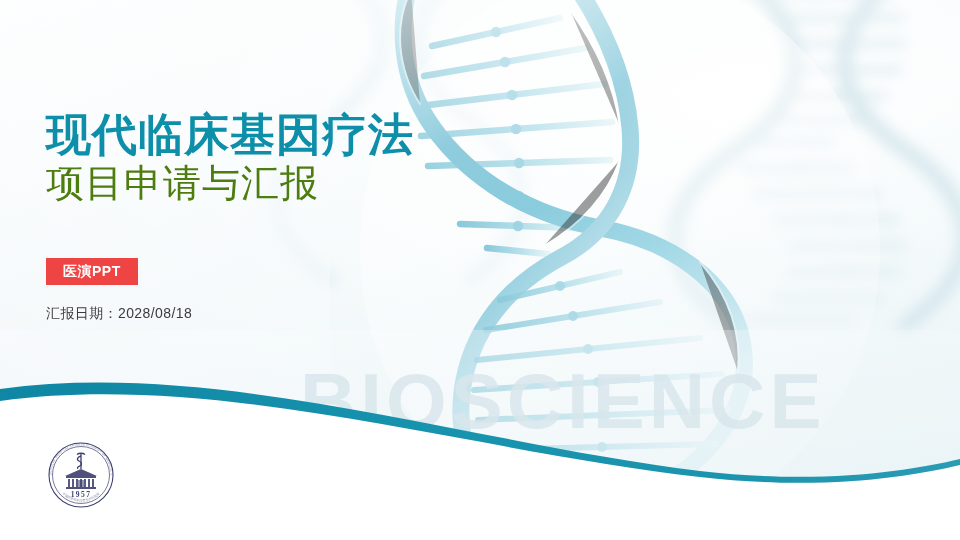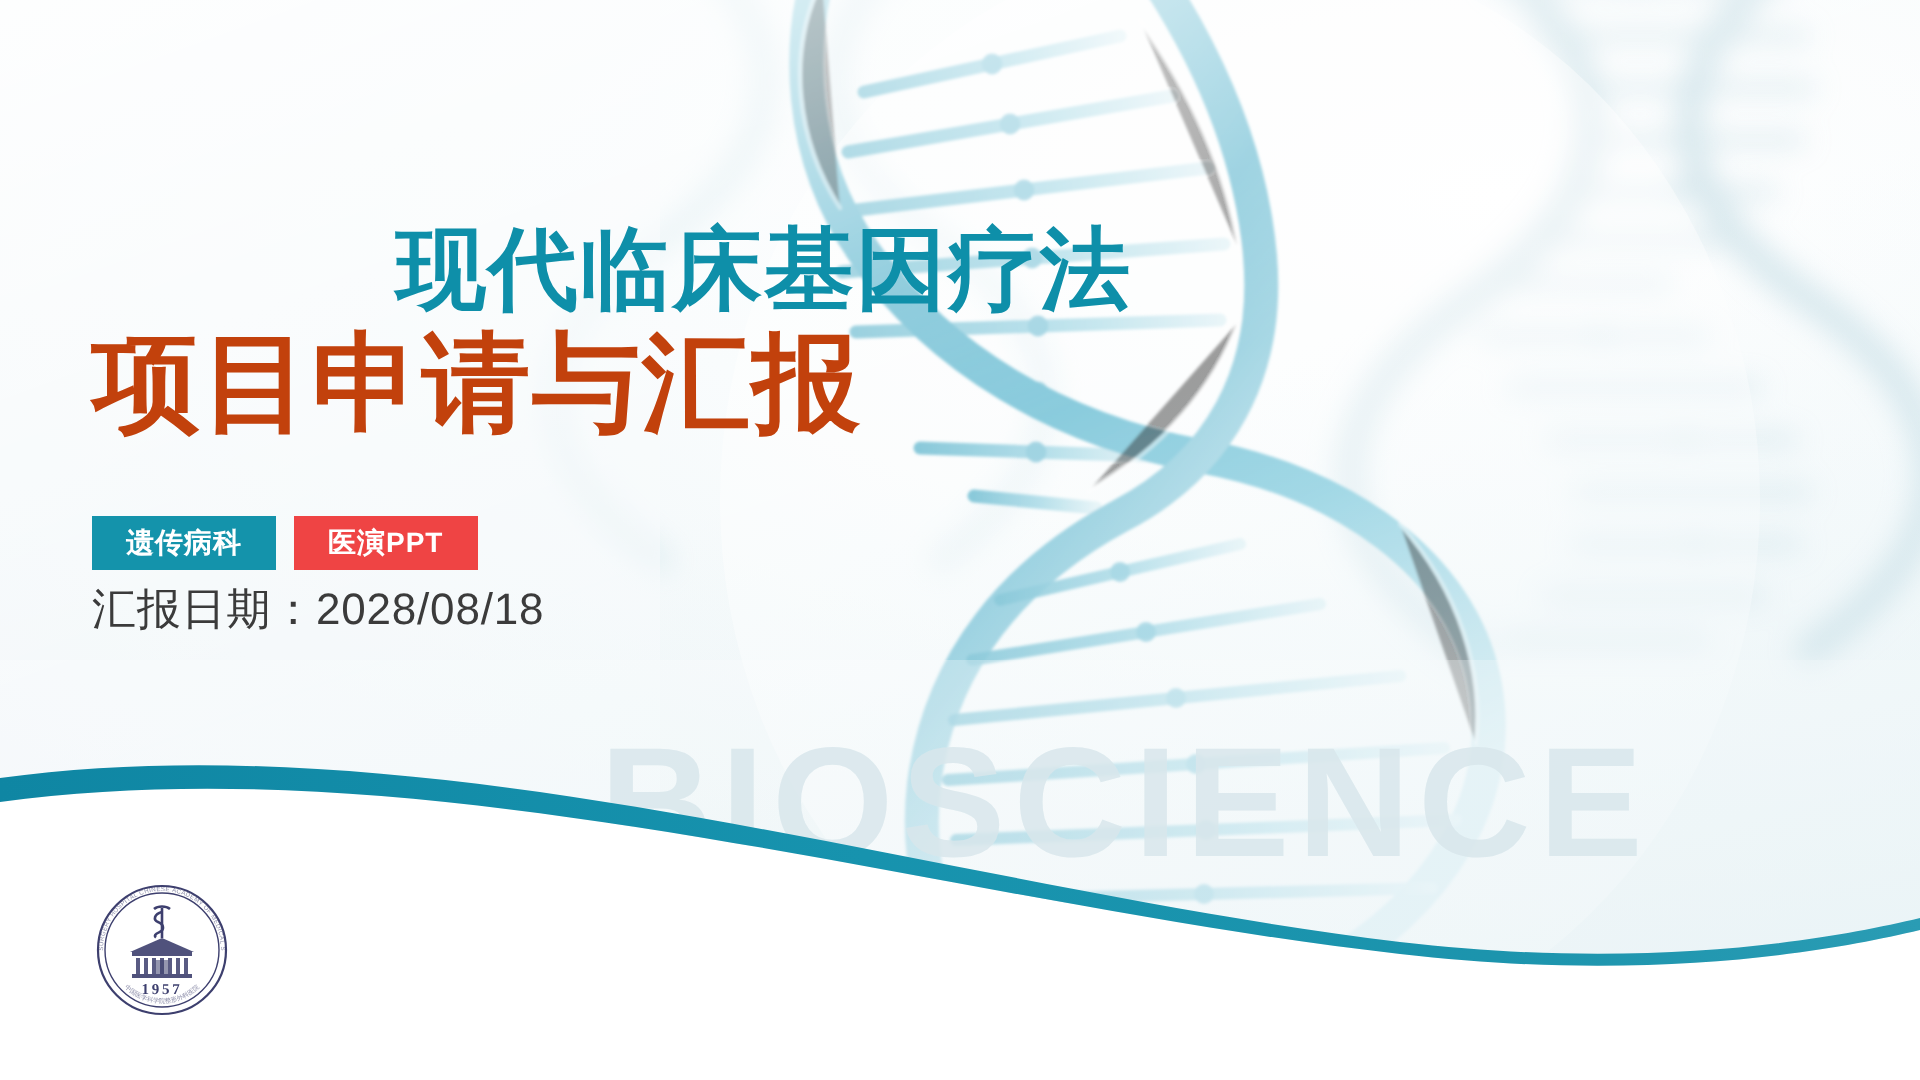--- a/index.html
+++ b/index.html
@@ -65,28 +65,27 @@
     top: 108px;
     width: 520px;
   }
   .title-line1 {
     font-size: 45px;
     font-weight: bold;
     line-height: 1.18;
     letter-spacing: 1px;
     color: #0e8fa9;
     white-space: nowrap;
-    text-align: right;
   }
   .title-line2 {
-    font-size: 54px;
-    font-weight: bold;
+    font-size: 38px;
+    font-weight: normal;
     line-height: 1.18;
     letter-spacing: 1px;
-    color: #c2410c;
+    color: #4d7c0f;
     white-space: nowrap;
   }
 
   
   .tags {
     position: absolute;
     left: 46px;
     top: 258px;
     display: flex;
     gap: 9px;
@@ -102,22 +101,22 @@
     letter-spacing: .5px;
     color: #ffffff;
   }
   .tag-primary { background: #1493ab; }
   .tag-dark    { background: #ef4444; }
 
   
   .date {
     position: absolute;
     left: 46px;
-    top: 290px;
-    font-size: 22px;
+    top: 305px;
+    font-size: 14px;
     letter-spacing: .4px;
     color: #3b3b3b;
   }
 
   
   .logo {
     position: absolute;
     left: 47px;
     top: 441px;
     width: 68px;
@@ -290,21 +289,20 @@
     <path d="M0,24 C220,-6 470,78 700,106 C820,120 910,106 960,94
              L960,100 C910,112 820,126 700,112 C470,86 220,6 0,36 Z" fill="url(#waveFill)"></path>
   </svg>
 
   <div class="title-block">
     <div class="title-line1">现代临床基因疗法</div>
     <div class="title-line2">项目申请与汇报</div>
   </div>
 
   <div class="tags">
-    <div class="tag tag-primary">遗传病科</div>
     <div class="tag tag-dark">医演PPT</div>
   </div>
 
   <div class="date">汇报日期：2028/08/18</div>
 
   <svg class="logo" viewBox="0 0 68 68">
     <g stroke="#3d3f6e" fill="none">
       <circle cx="34" cy="34" r="32" stroke-width="1.1"></circle>
       <circle cx="34" cy="34" r="28.5" stroke-width="0.7"></circle>
     </g>

